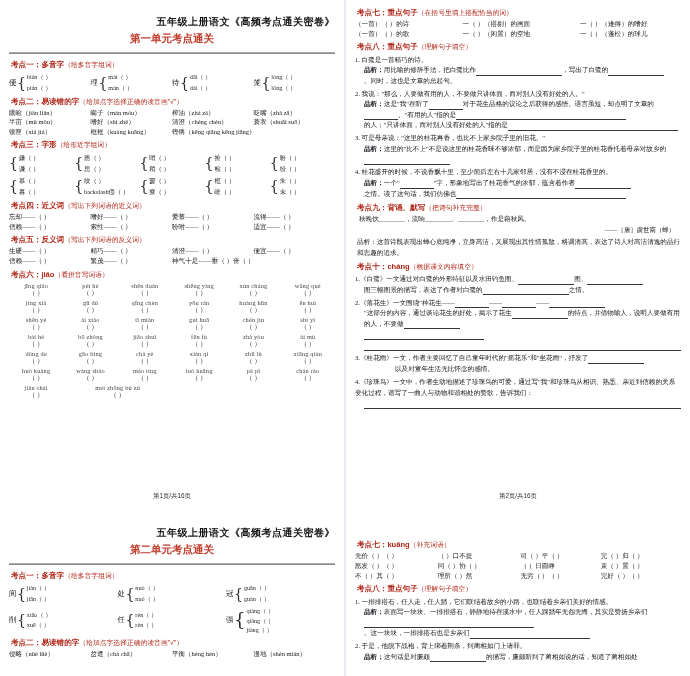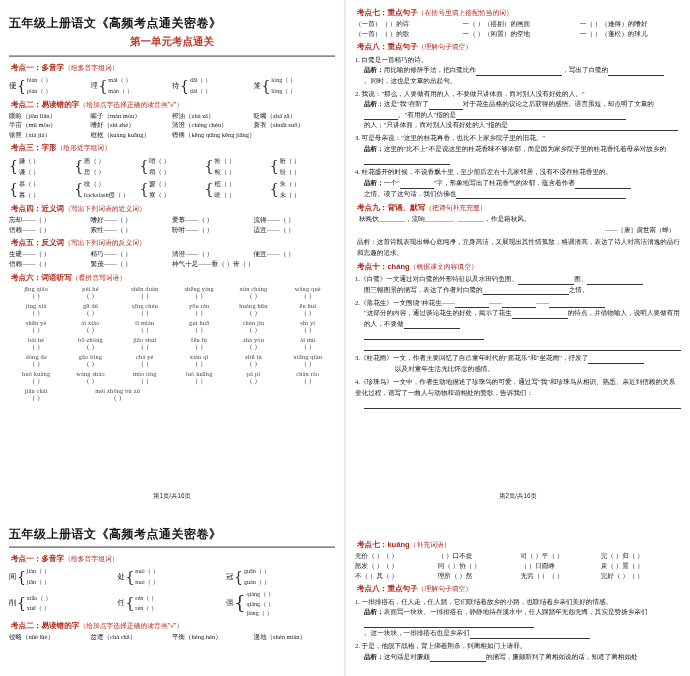--- a/index.html
+++ b/index.html
@@ -22,22 +22,22 @@
     overflow:hidden;
     padding:0 9px;
     border-right:1px solid #e9e9ef;
   }
   .page.right { border-right:none; border-left:1px solid #eceaf0; }
   .page.bottom { }
   .page-inner { padding-top:7px; }
 
   
   .doc-title {
-    text-align:left;
-    font-size:12px;
+    text-align:right;
+    font-size:10px;
     font-weight:bold;
     letter-spacing:.5px;
     color:#161616;
     margin:8px 0 3px;
     font-family:Liberation Serif, serif;
   }
   .doc-subtitle {
     text-align:center;
     font-size:10.5px;
     font-weight:bold;
@@ -287,21 +287,21 @@
         <div class="pair-item">精巧——（        ）</div>
         <div class="pair-item">清澄——（        ）</div>
         <div class="pair-item">便宜——（        ）</div>
       </div>
       <div class="pair-row">
         <div class="pair-item">信赖——（        ）</div>
         <div class="pair-item">繁茂——（        ）</div>
         <div class="pair-item" style="width:50%">神气十足——垂（   ）丧（   ）</div>
       </div>
 
-      <div class="sec-head"><span class="label-b">考点六：词语听写</span><span class="hint">（看拼音写词语）</span></div>
+      <div class="sec-head"><span class="label-b">考点六：jiāo</span><span class="hint">（看拼音写词语）</span></div>
 
       <div class="dict-block">
         <div class="dict-py">
           <span>jīng qiǎo</span>
           <span>pèi hé</span>
           <span>shēn duàn</span>
           <span>shēng yìng</span>
           <span>xún cháng</span>
           <span>wǎng què</span>
         </div>
@@ -499,20 +499,21 @@
         <span class="fullrule"></span>
       </div>
 
       <div class="footer">第2页/共16页</div>
     </div>
   </div>
 
   <div class="page left bottom">
     <div class="page-inner" style="padding-top:10px">
       <div class="doc-title">五年级上册语文《高频考点通关密卷》</div>
+      <div class="doc-subtitle">第二单元考点通关</div>
       <div class="rule"></div>
 
       <div class="sec-head"><span class="label-b">考点一：多音字</span><span class="hint">（给多音字组词）</span></div>
       <div class="poly-row">
         <div class="poly-cell wide">
           <span class="poly-char">间</span>
           <span class="poly-brace">{</span>
           <span class="poly-readings">
               <span>jiàn（        ）</span>
               <span>jiān（        ）</span>

